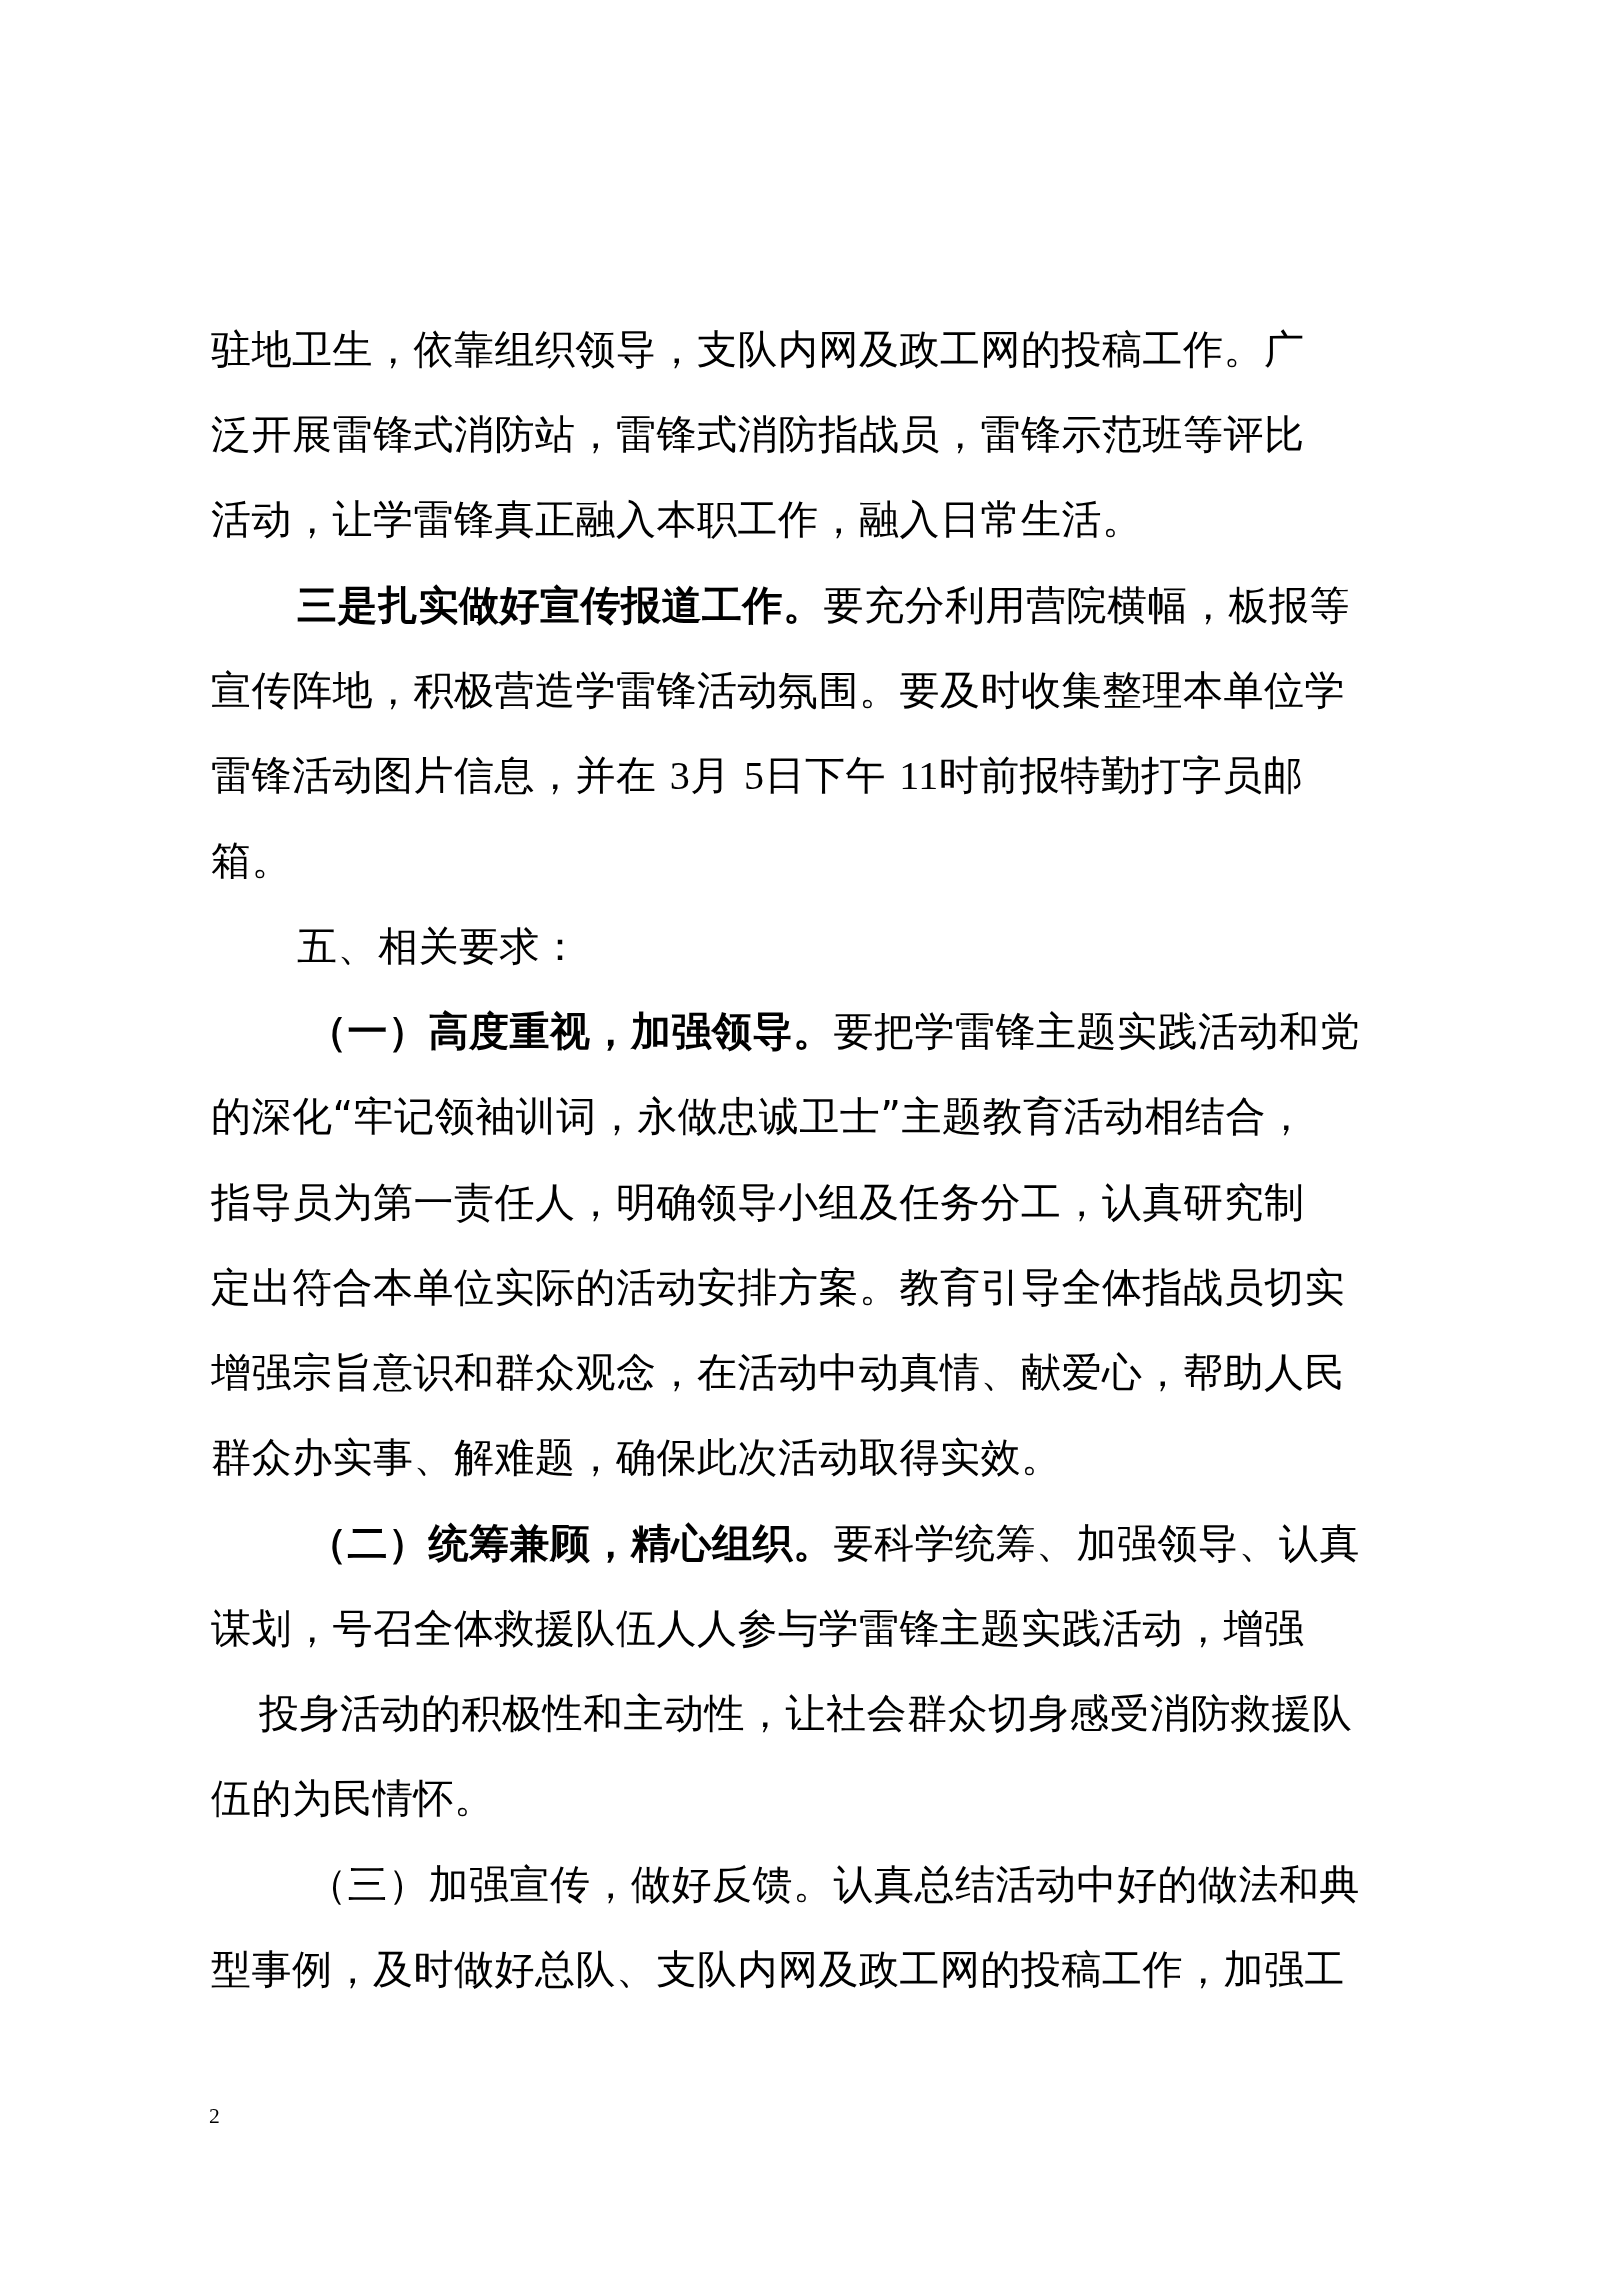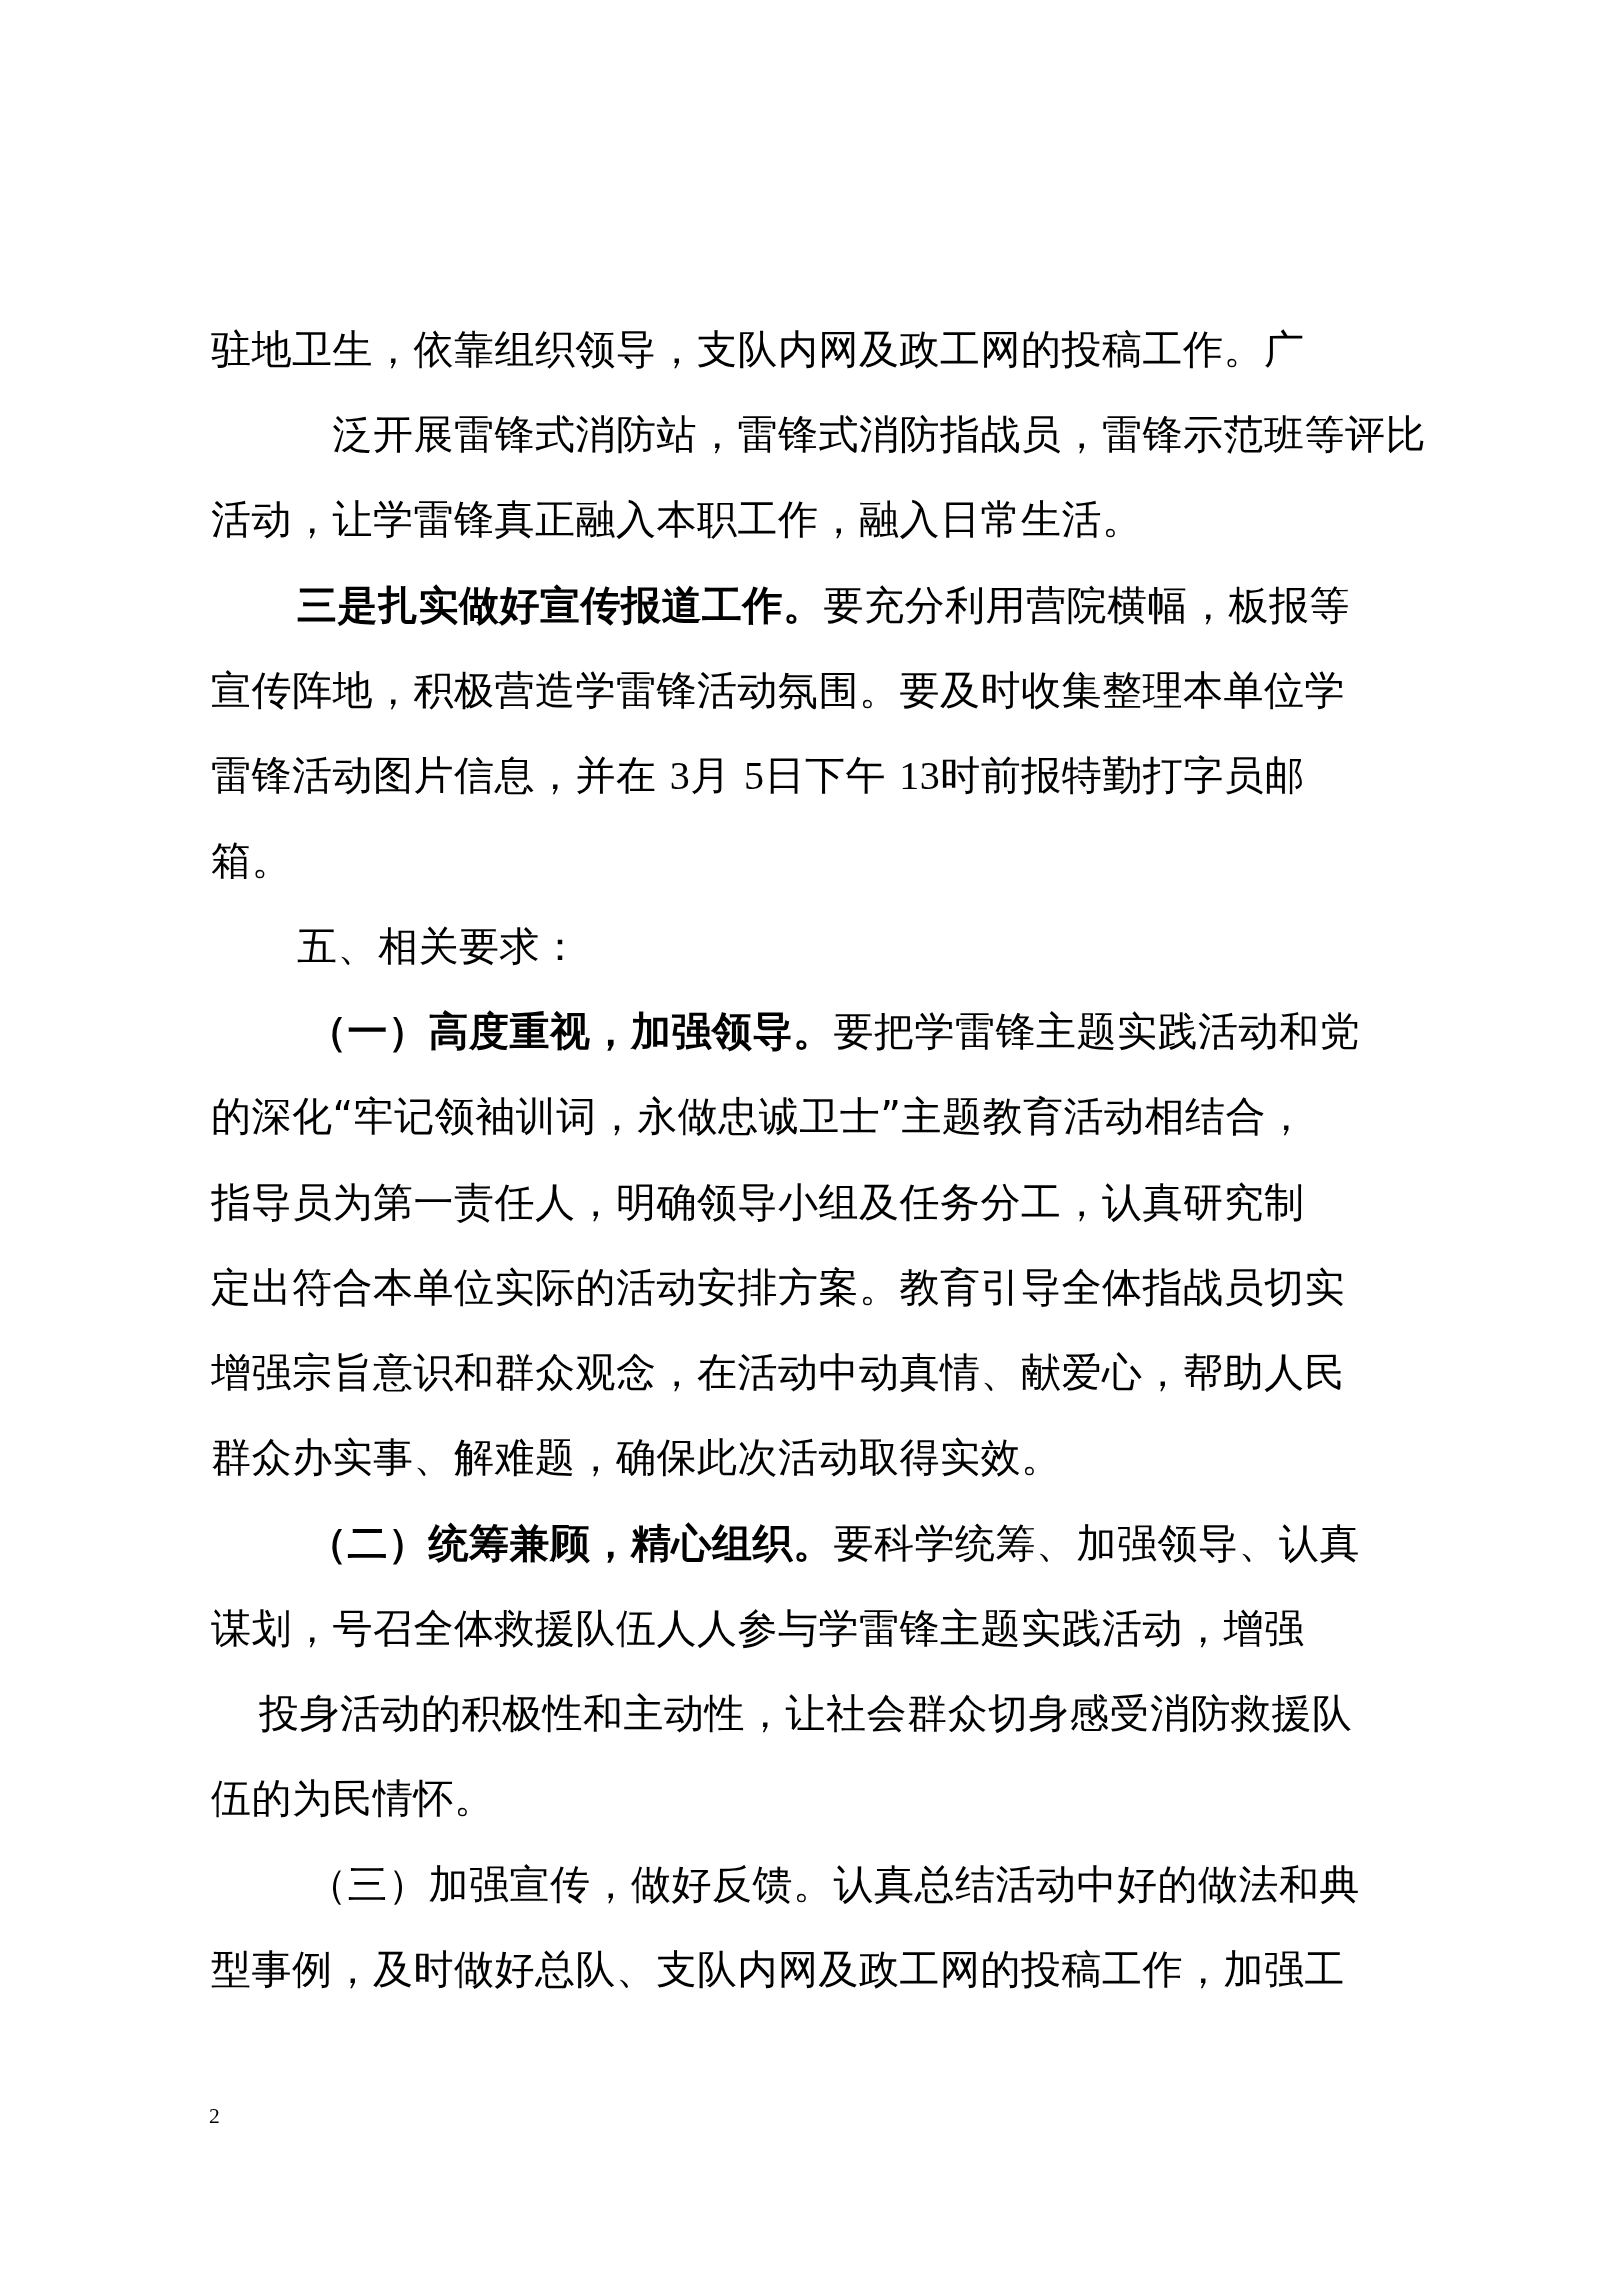--- a/index.html
+++ b/index.html
@@ -46,38 +46,38 @@
   }
 </style>
 </head>
 <body>
 
 <div class="page">
 
   <div class="line" style="top:307px;">
     <span>驻地卫生，依靠组织领导，支队内网及政工网的投稿工作。广</span>
   </div>
-  <div class="line" style="top:392px;text-align:right;">
+  <div class="line" style="top:392px;">
     <span>泛开展雷锋式消防站，雷锋式消防指战员，雷锋示范班等评比</span>
   </div>
   <div class="line" style="top:477px;">
     <span>活动，让学雷锋真正融入本职工作，融入日常生活。</span>
   </div>
 
   <div class="line indent" style="top:563px;">
     <span class="bold">三是扎实做好宣传报道工作。</span><span>要充分利用营院横幅，板报等</span>
   </div>
   <div class="line" style="top:648px;">
     <span>宣传阵地，积极营造学雷锋活动氛围。要及时收集整理本单位学</span>
   </div>
   <div class="line" style="top:733px;">
     <span>雷锋活动图片信息，并在</span>
     <span class="num">3</span><span>月</span>
     <span class="num">5</span><span>日下午</span>
-    <span class="num">13</span><span>时前报特勤打字员邮</span>
+    <span class="num">11</span><span>时前报特勤打字员邮</span>
   </div>
   <div class="line" style="top:818px;">
     <span>箱。</span>
   </div>
 
   <div class="line indent" style="top:904px;">
     <span>五、相关要求：</span>
   </div>
 
   <div class="line indent-paren" style="top:989px;">

